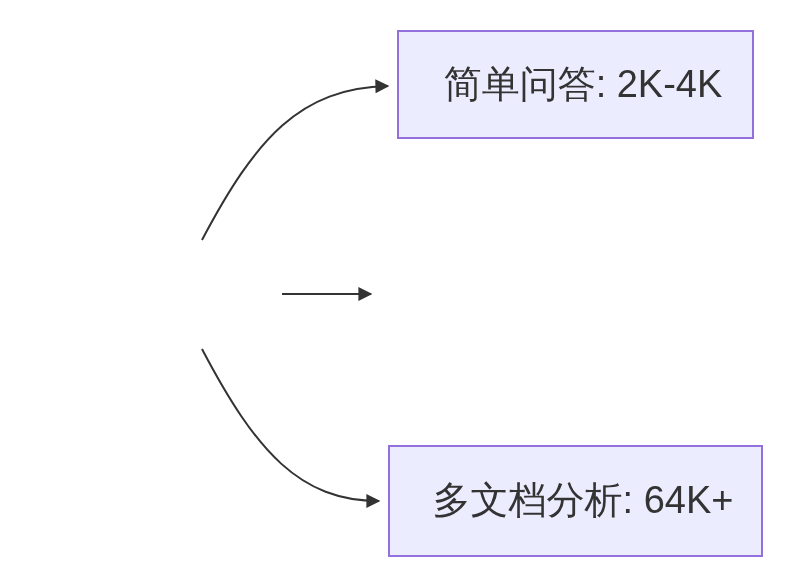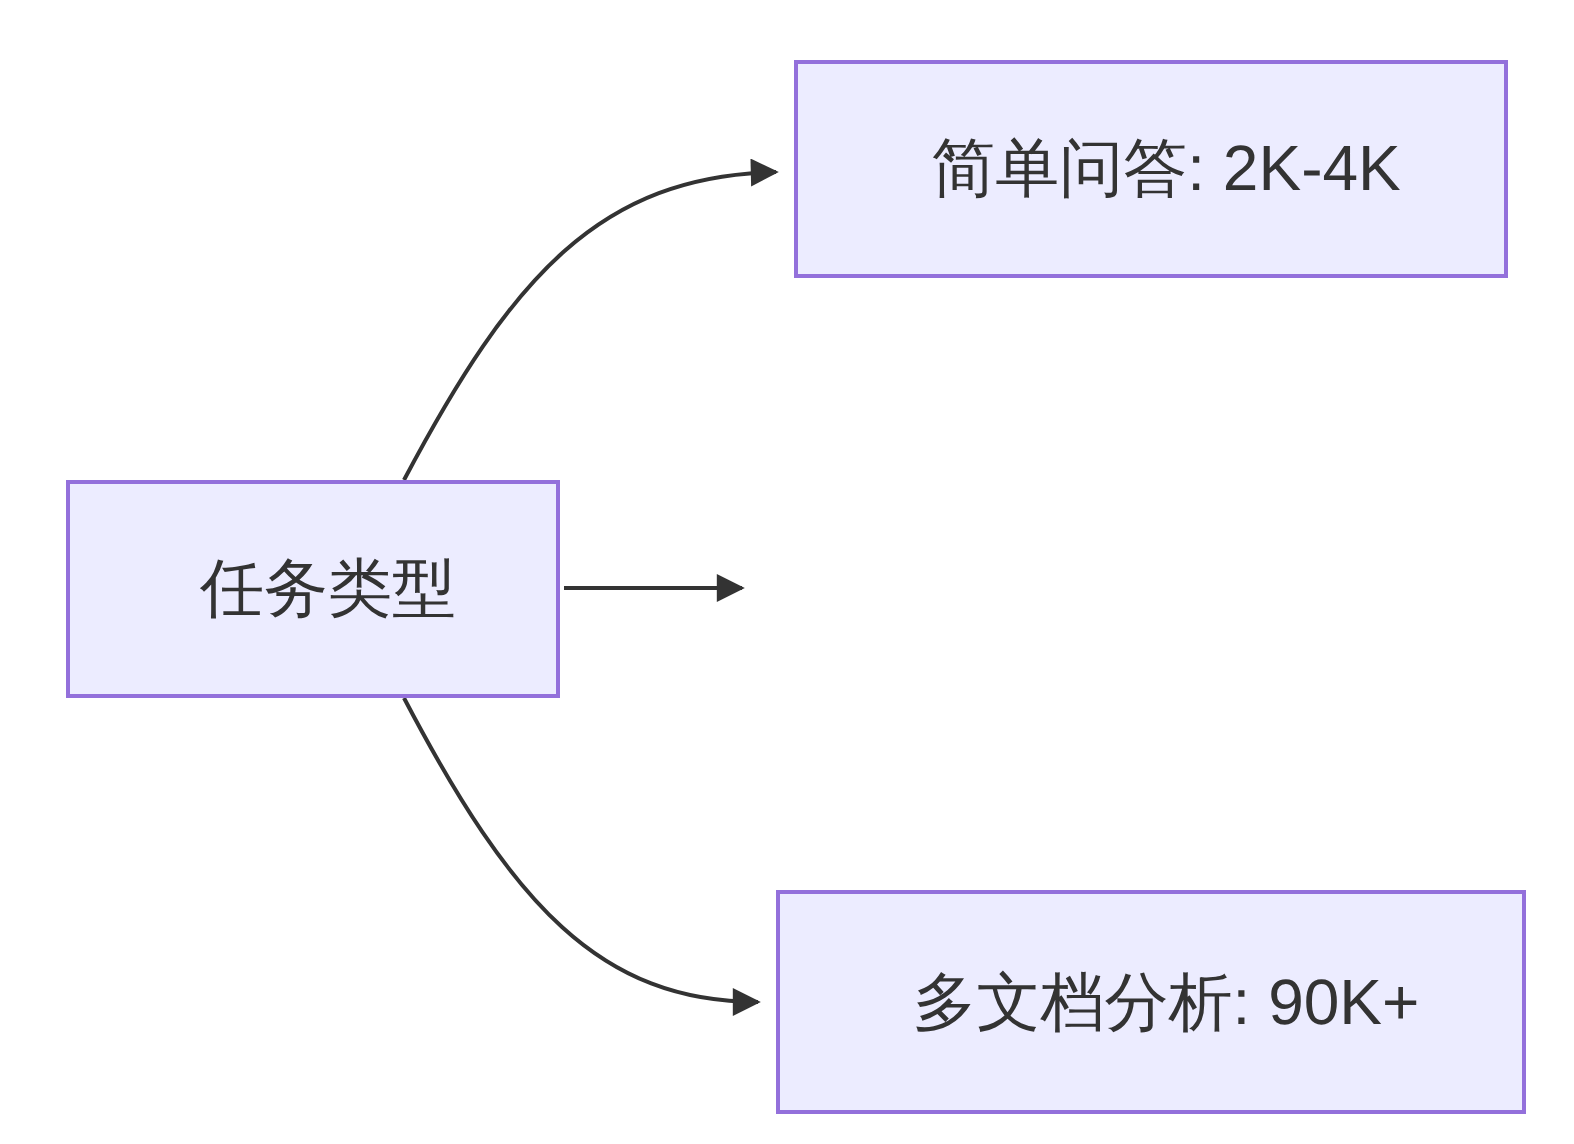--- a/index.html
+++ b/index.html
@@ -38,21 +38,21 @@
     stroke: none;
   }
   .node {
     position: absolute;
     background: var(--node-fill);
     border: 2px solid var(--node-border);
     display: flex;
     align-items: center;
     justify-content: center;
     color: var(--text-color);
-    font-size: 32px;
+    font-size: 38px;
     line-height: 1.2;
     text-align: center;
     white-space: nowrap;
     padding-left: 15px;
   }
   .node-root   { left: 33px;  top: 240px; width: 247px; height: 109px; }
   .node-top    { left: 397px; top: 30px;  width: 357px; height: 109px; }
   .node-middle { left: 381px; top: 238px; width: 391px; height: 109px; }
   .node-bottom { left: 388px; top: 445px; width: 375px; height: 112px; }
 </style>
@@ -68,26 +68,23 @@
       </marker>
     </defs>
 
     <path class="edge-path" d="M 202 240 C 256 138, 300 88, 388 86" marker-end="url(#arrowhead)"></path>
 
     <path class="edge-path" d="M 282 294 L 371 294" marker-end="url(#arrowhead)"></path>
 
     <path class="edge-path" d="M 202 349 C 256 452, 300 501, 379 501" marker-end="url(#arrowhead)"></path>
   </svg>
 
-  <div class="node node-root">
-    <span>任务类型</span>
-  </div>
 
   <div class="node node-top">
     <span>简单问答: 2K-4K</span>
   </div>
 
 
   <div class="node node-bottom">
-    <span>多文档分析: 90K+</span>
+    <span>多文档分析: 64K+</span>
   </div>
 
 </div>
 
 </body></html>

